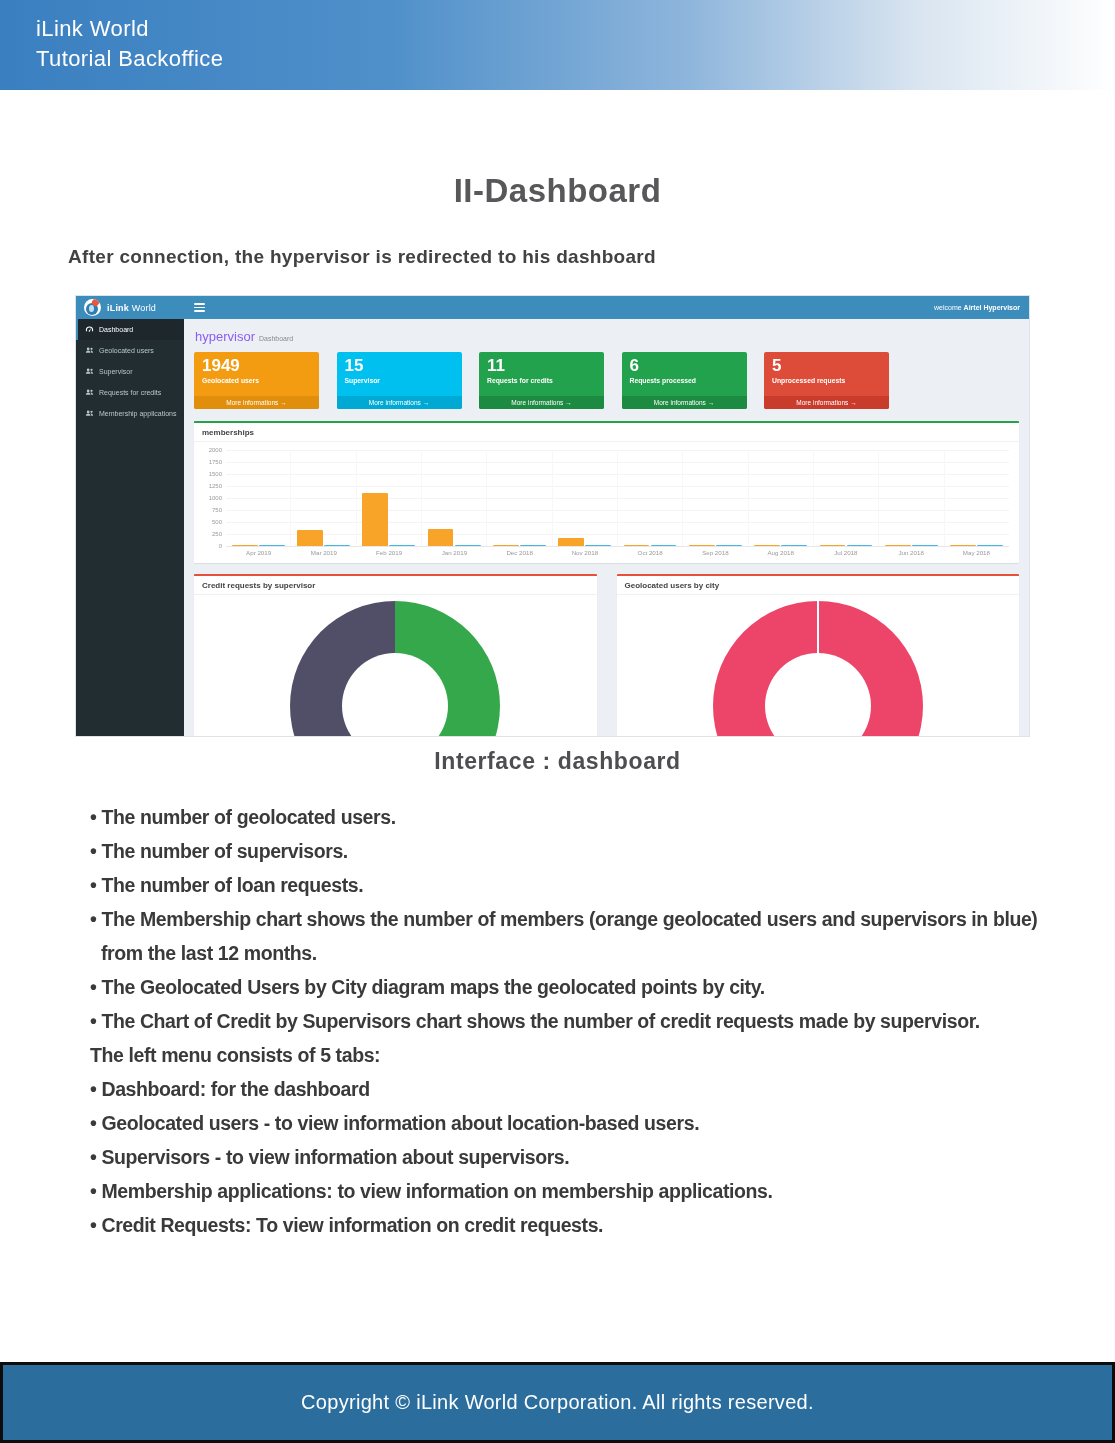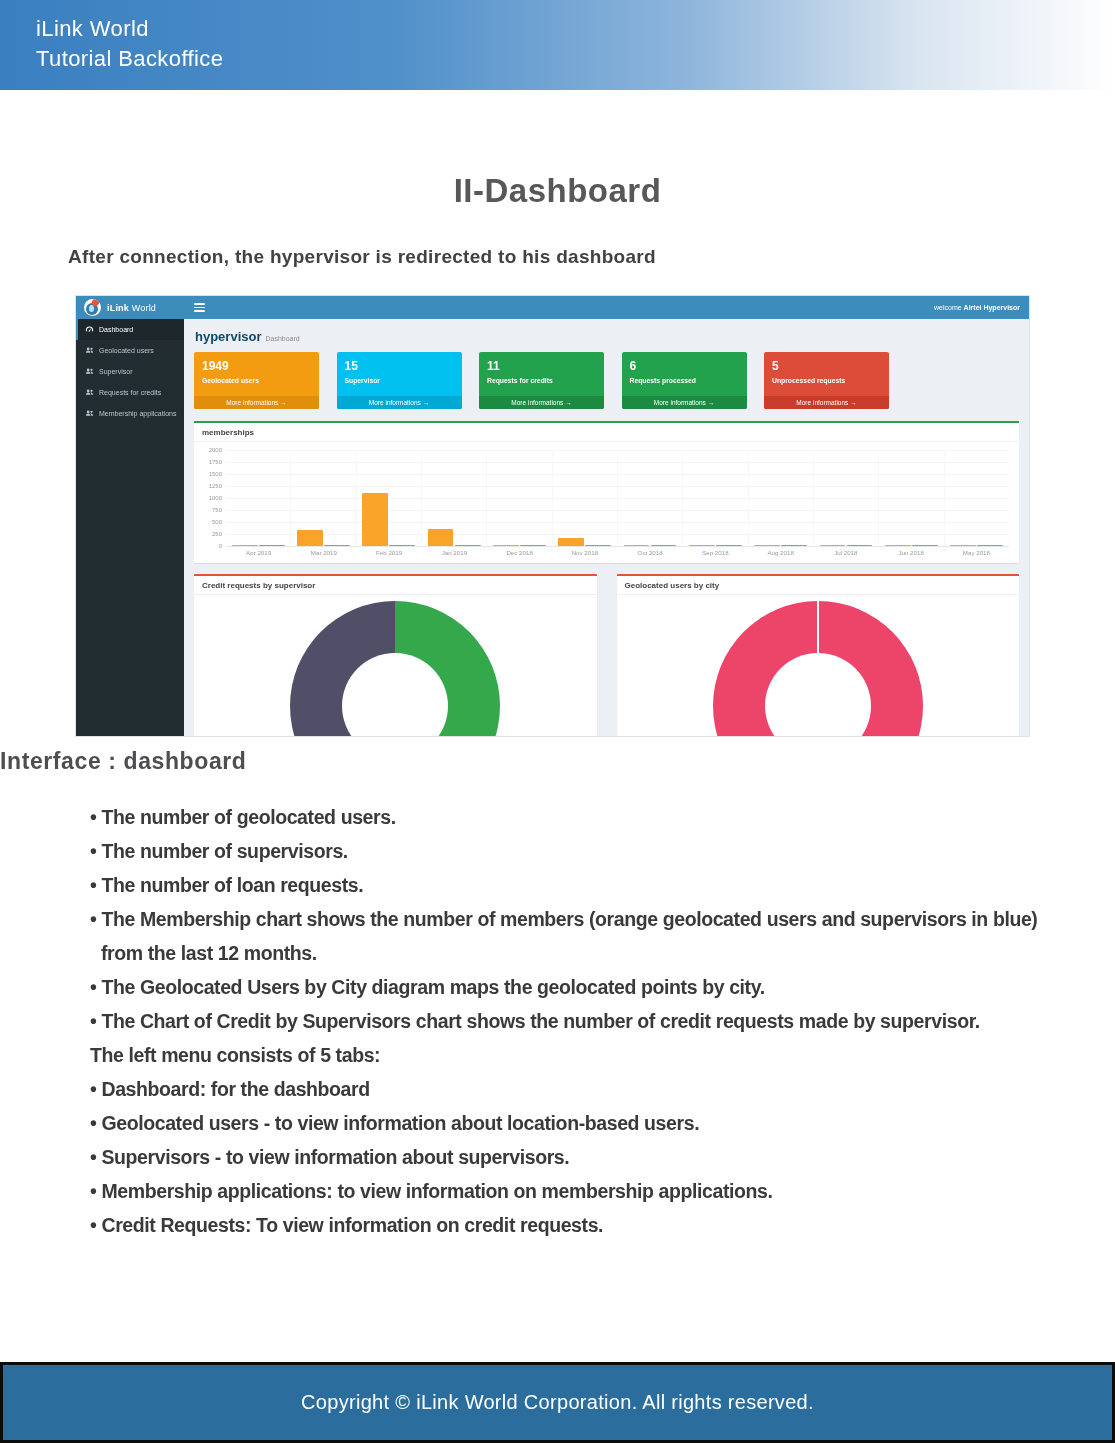--- a/index.html
+++ b/index.html
@@ -19,21 +19,21 @@
 
   .doc-title {
     position:absolute; left:0; top:172px; width:1115px; text-align:center;
     font-size:33px; font-weight:bold; color:#58585b; letter-spacing:.5px;
   }
   .doc-intro {
     position:absolute; left:68px; top:246px; width:1000px;
     font-size:19px; font-weight:bold; color:#414243; letter-spacing:.3px;
   }
   .doc-caption {
-    position:absolute; left:0; top:748px; width:1115px; 
+    position:absolute; left:0; top:748px; width:1115px; text-align:center;
     font-size:23px; font-weight:bold; color:#4e4e51; letter-spacing:.6px;
   }
   .doc-body {
     position:absolute; left:90px; top:800px; width:1005px;
     font-size:19.5px; font-weight:bold; color:#3a3a3b;
     letter-spacing:-0.4px; font-stretch:condensed;
   }
   .doc-body .bl { line-height:34px; padding-left:15px; text-indent:-15px; white-space:nowrap; }
   .doc-body .bl.cont { padding-left:26px; }
   .doc-footer {
@@ -84,29 +84,29 @@
     color:#b8c7ce; font-size:7px; cursor:pointer;
   }
   .app .side-item.active { background:#1e282c; color:#ffffff; border-left:2px solid #3c8dbc; padding-left:7px; }
   .app .side-item .ic { width:9px; height:9px; flex:0 0 auto; display:inline-flex; }
 
   .app .content {
     position:absolute; left:108px; top:23px; right:0; bottom:0;
     background:#ecf0f5; padding:6px 10px 0 10px; overflow:hidden;
   }
   .app .page-head { margin:2px 0 7px 1px; }
-  .app .page-head .pt { font-size:13px; font-weight:bold; color:#0c4a6e; }
+  .app .page-head .pt { font-size:13px; font-weight:normal; color:#8b5cf6; }
   .app .page-head .ps { font-size:7px; color:#8a8a8a; margin-left:4px; }
 
   .app .cards { display:flex; gap:17.5px; margin-bottom:12px; }
   .app .card {
     width:125px; height:57px; border-radius:2px; position:relative;
     color:#ffffff; padding:6px 8px; cursor:pointer;
   }
-  .app .card .cv { font-size:12px; font-weight:bold; line-height:16px; }
+  .app .card .cv { font-size:17px; font-weight:bold; line-height:16px; }
   .app .card .cl { font-size:6.8px; font-weight:bold; margin-top:3px; }
   .app .card .cf {
     position:absolute; left:0; bottom:0; width:100%; height:13px; line-height:13px;
     text-align:center; font-size:6.5px; border-radius:0 0 2px 2px; cursor:pointer;
   }
 
   .app .panel {
     background:#ffffff; box-shadow:0 1px 1px rgba(0,0,0,.08); border-radius:1px;
   }
   .app .panel .panel-title {

